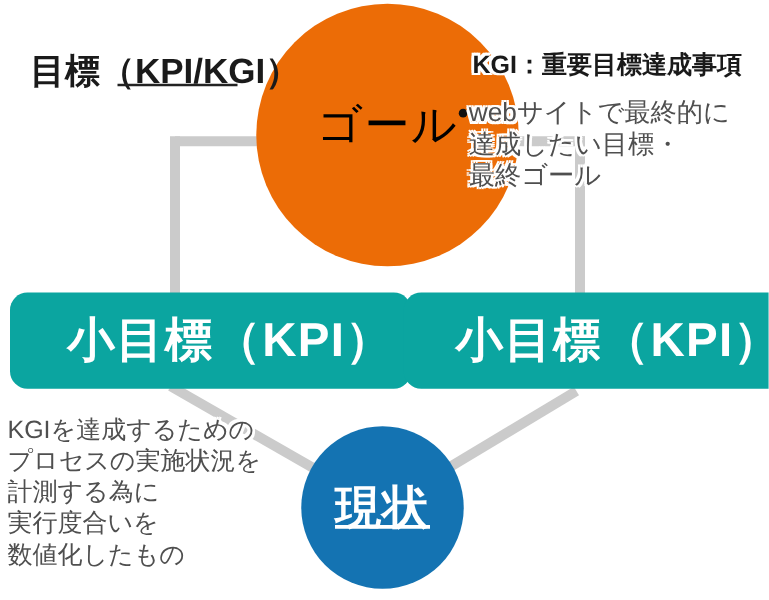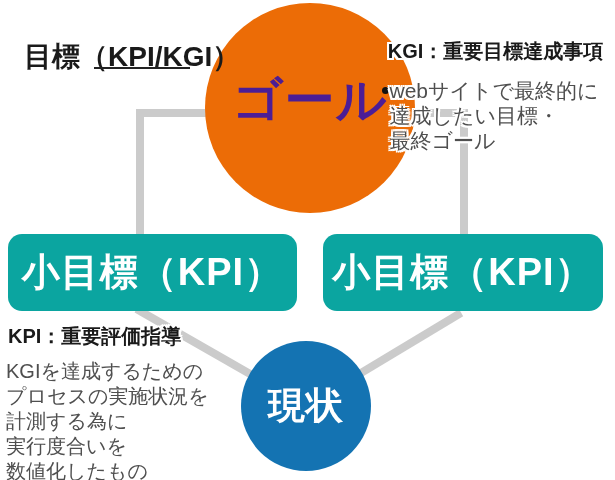--- a/index.html
+++ b/index.html
@@ -12,48 +12,48 @@
   .line-left-h{left:140px;top:109px;width:170px;height:8px;}
   .line-left-v{left:136px;top:109px;width:8px;height:131px;}
   .line-right-h{left:310px;top:109px;width:158px;height:8px;}
   .line-right-v{left:460px;top:109px;width:8px;height:131px;}
   .diag{position:absolute;height:8px;background:var(--line,#cbcbcb);z-index:1;transform-origin:4px 4px;}
   .diag-left{left:136px;top:307px;width:192px;transform:rotate(29.8deg);}
   .diag-right{left:302px;top:402px;width:185px;transform:rotate(-31deg);}
   
   .circle{position:absolute;border-radius:50%;display:flex;align-items:center;justify-content:center;z-index:2;}
   .goal-circle{left:205px;top:3px;width:210px;height:210px;background:var(--orange,#ec6c06);}
-  .goal-label{color:#4c1d95;font-weight:bold;font-size:50px;line-height:1.1;text-align:center;transform:translateY(-8px);letter-spacing:1px;}
+  .goal-label{color:#000000;font-weight:normal;font-size:36px;line-height:1.1;text-align:center;transform:translateY(-8px);letter-spacing:1px;}
   .current-circle{left:241px;top:341px;width:130px;height:130px;background:var(--blue,#1473b2);}
-  .current-label{color:#fff;font-weight:bold;font-size:37px;letter-spacing:1px;}
+  .current-label{color:#fff;font-weight:bold;font-size:37px;letter-spacing:1px;text-decoration:underline;}
   .kpi-box{
     position:absolute;top:234px;height:77px;background:var(--teal,#0ba5a0);
-    border-radius:14px;display:flex;align-items:center;justify-content:center;z-index:2;
+    border-radius:14px;display:flex;align-items:center;justify-content:center;z-index:2;padding-left:32px;
   }
   .kpi-box-left{left:8px;width:289px;}
   .kpi-box-right{left:323px;width:280px;}
   .kpi-box-label{color:#fff;font-weight:bold;font-size:38px;letter-spacing:1px;white-space:nowrap;}
   
   .page-title{
     position:absolute;left:8px;top:22px;z-index:3;margin:16px;
     font-size:28px;font-weight:bold;color:var(--heading,#1a1a1a);white-space:nowrap;
   }
   .title-underline{position:absolute;left:94px;top:67px;width:96px;height:2px;background:#222;z-index:3;}
   
   .halo{
     text-shadow:
       -2px -2px 0 #fff,-2px 0 0 #fff,-2px 2px 0 #fff,
        0 -2px 0 #fff, 0 2px 0 #fff,
        2px -2px 0 #fff, 2px 0 0 #fff, 2px 2px 0 #fff;
   }
   .note{position:absolute;z-index:3;}
   .note-heading{font-size:20px;font-weight:bold;color:var(--heading,#1a1a1a);white-space:nowrap;}
   .kgi-note{left:367px;top:38px;width:246px;}
-  .kgi-note .note-heading{padding-left:11px;text-align:center;}
-  .bullet-list{margin-top:13px;display:flex;gap:19px;justify-content:center;}
+  .kgi-note .note-heading{padding-left:11px;}
+  .bullet-list{margin-top:13px;display:flex;gap:19px;}
   .bullet{display:flex;gap:1px;font-size:21px;line-height:25px;color:var(--body,#4f4f4f);}
   .bullet-dot{flex:none;width:7px;height:7px;border-radius:50%;background:#111;margin-top:9px;}
   .bullet-text{white-space:pre-line;}
   .kpi-note{left:6px;top:323px;width:240px;}
   .kpi-note .note-heading{padding-left:2px;}
   .note-body{margin-top:9px;font-size:20px;line-height:25px;color:var(--body,#4f4f4f);white-space:pre-line;}
 </style>
 </head>
 <body>
 
@@ -92,21 +92,20 @@
       <div class="bullet">
         <span class="bullet-dot"></span>
         <span class="bullet-text halo">webサイトで最終的に
 達成したい目標・
 最終ゴール</span>
       </div>
     </div>
   </div>
 
   <div class="note kpi-note">
-    <div class="note-heading halo">KPI：重要評価指導</div>
     <div class="note-body halo">KGIを達成するための
 プロセスの実施状況を
 計測する為に
 実行度合いを
 数値化したもの</div>
   </div>
 
 </div>
 
 </body></html>

